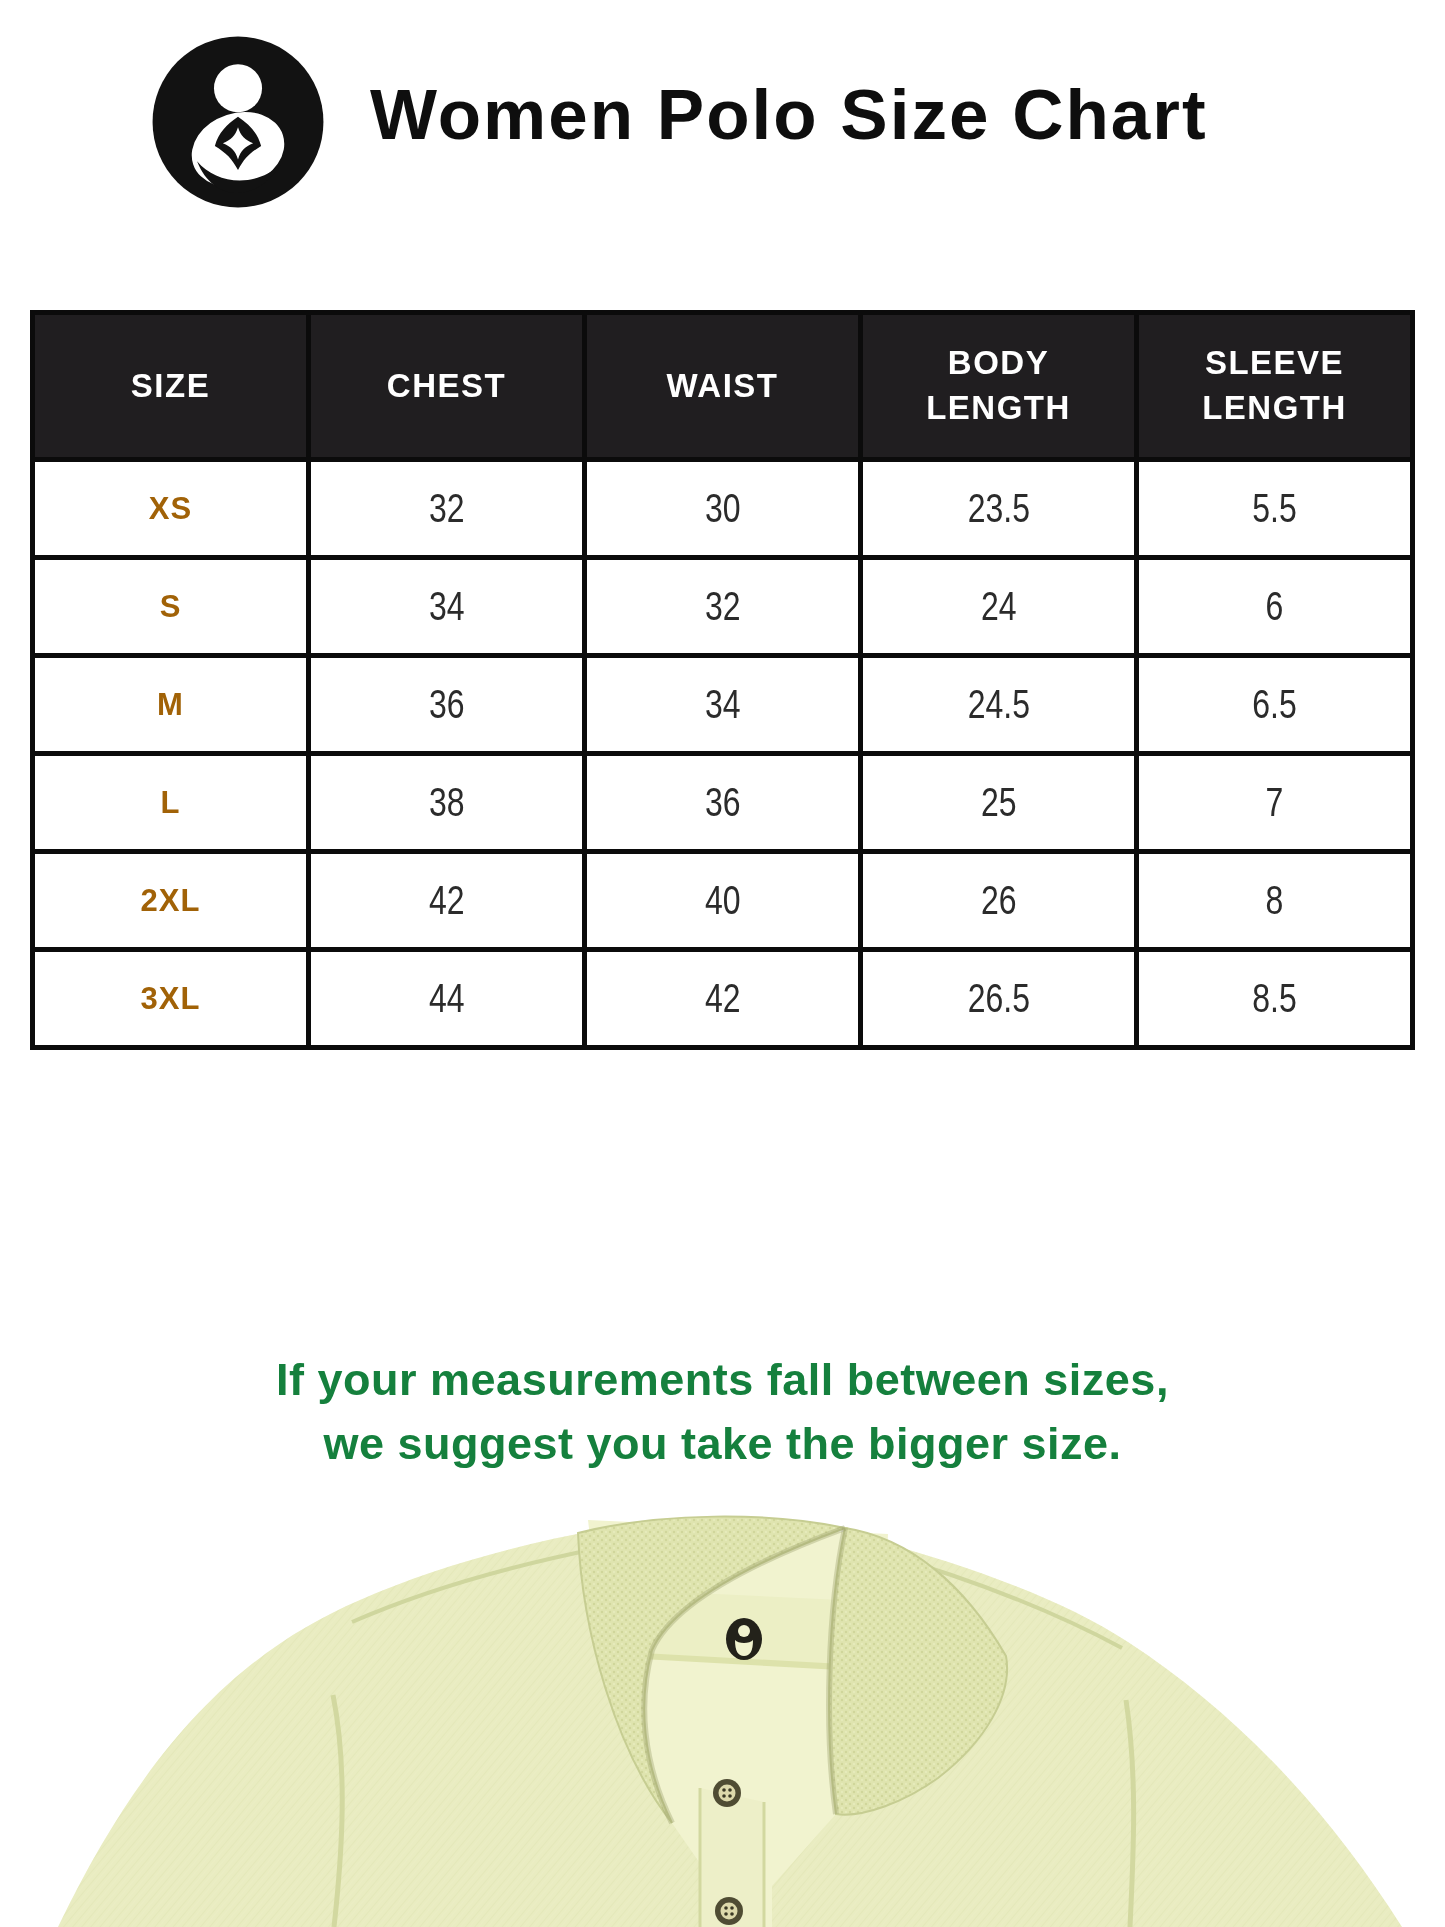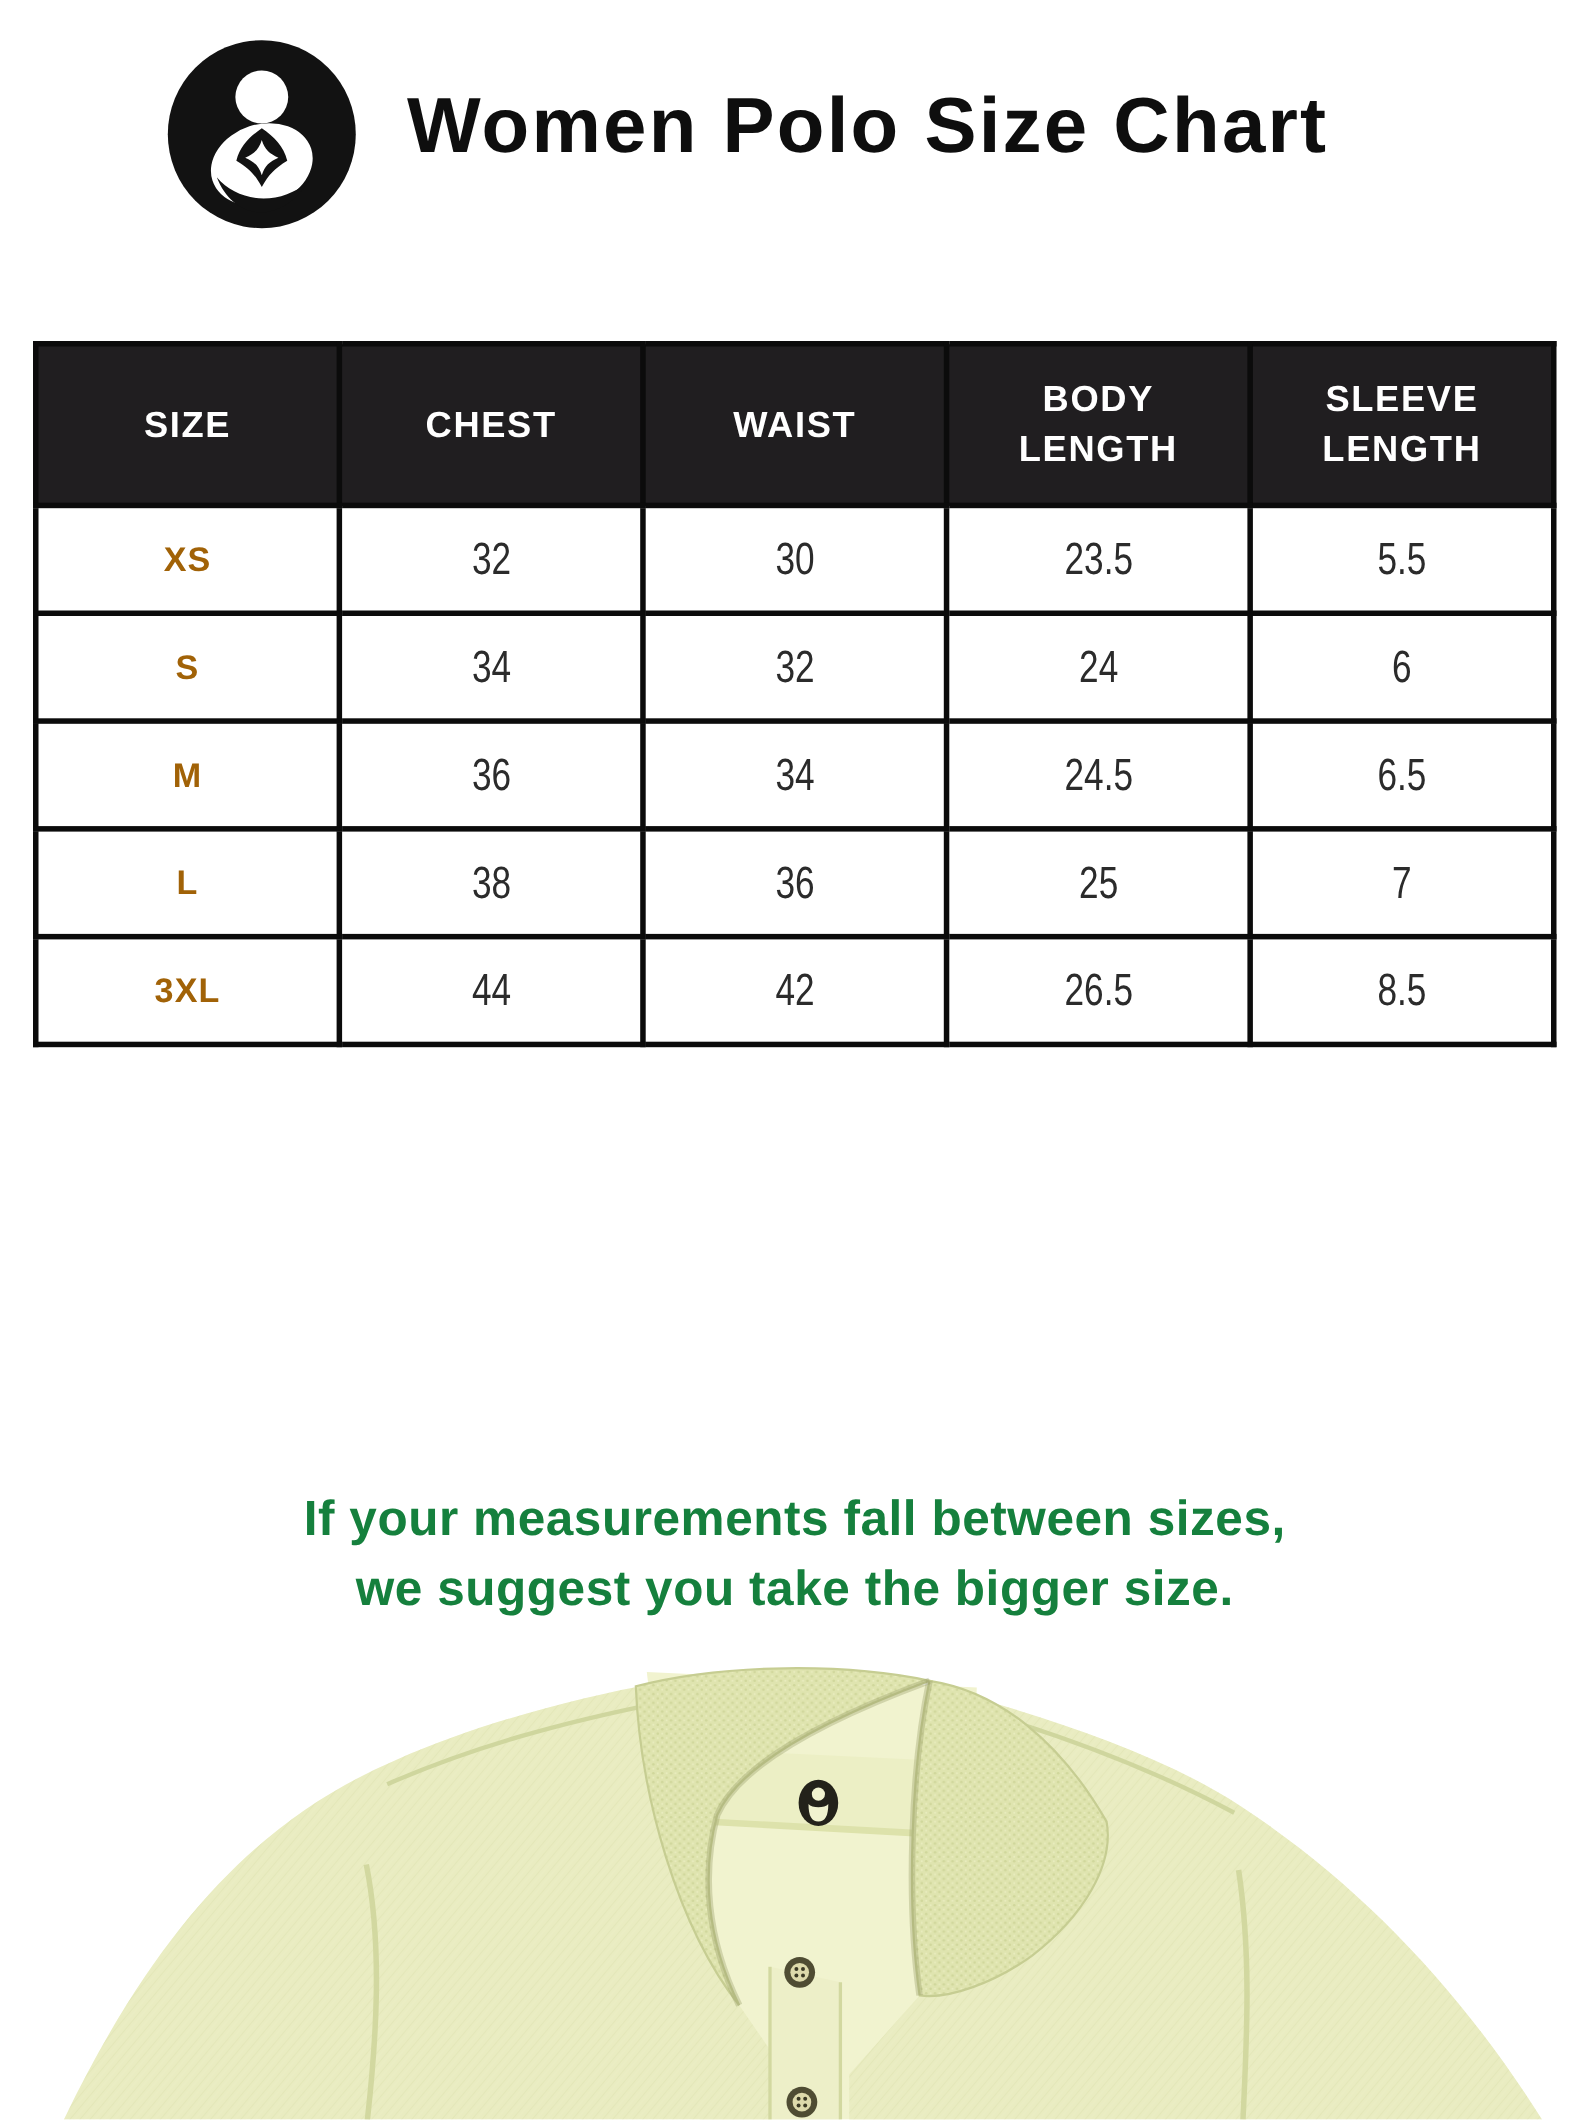--- a/index.html
+++ b/index.html
@@ -126,20 +126,27 @@
         <td><span class="num">34</span></td>
         <td><span class="num">24.5</span></td>
         <td><span class="num">6.5</span></td>
       </tr>
       <tr>
         <td><span class="size-label">L</span></td>
         <td><span class="num">38</span></td>
         <td><span class="num">36</span></td>
         <td><span class="num">25</span></td>
         <td><span class="num">7</span></td>
+      </tr>
+      <tr>
+        <td><span class="size-label">2XL</span></td>
+        <td><span class="num">42</span></td>
+        <td><span class="num">40</span></td>
+        <td><span class="num">26</span></td>
+        <td><span class="num">8</span></td>
       </tr>
       <tr>
         <td><span class="size-label">3XL</span></td>
         <td><span class="num">44</span></td>
         <td><span class="num">42</span></td>
         <td><span class="num">26.5</span></td>
         <td><span class="num">8.5</span></td>
       </tr>
     </tbody>
   </table>

